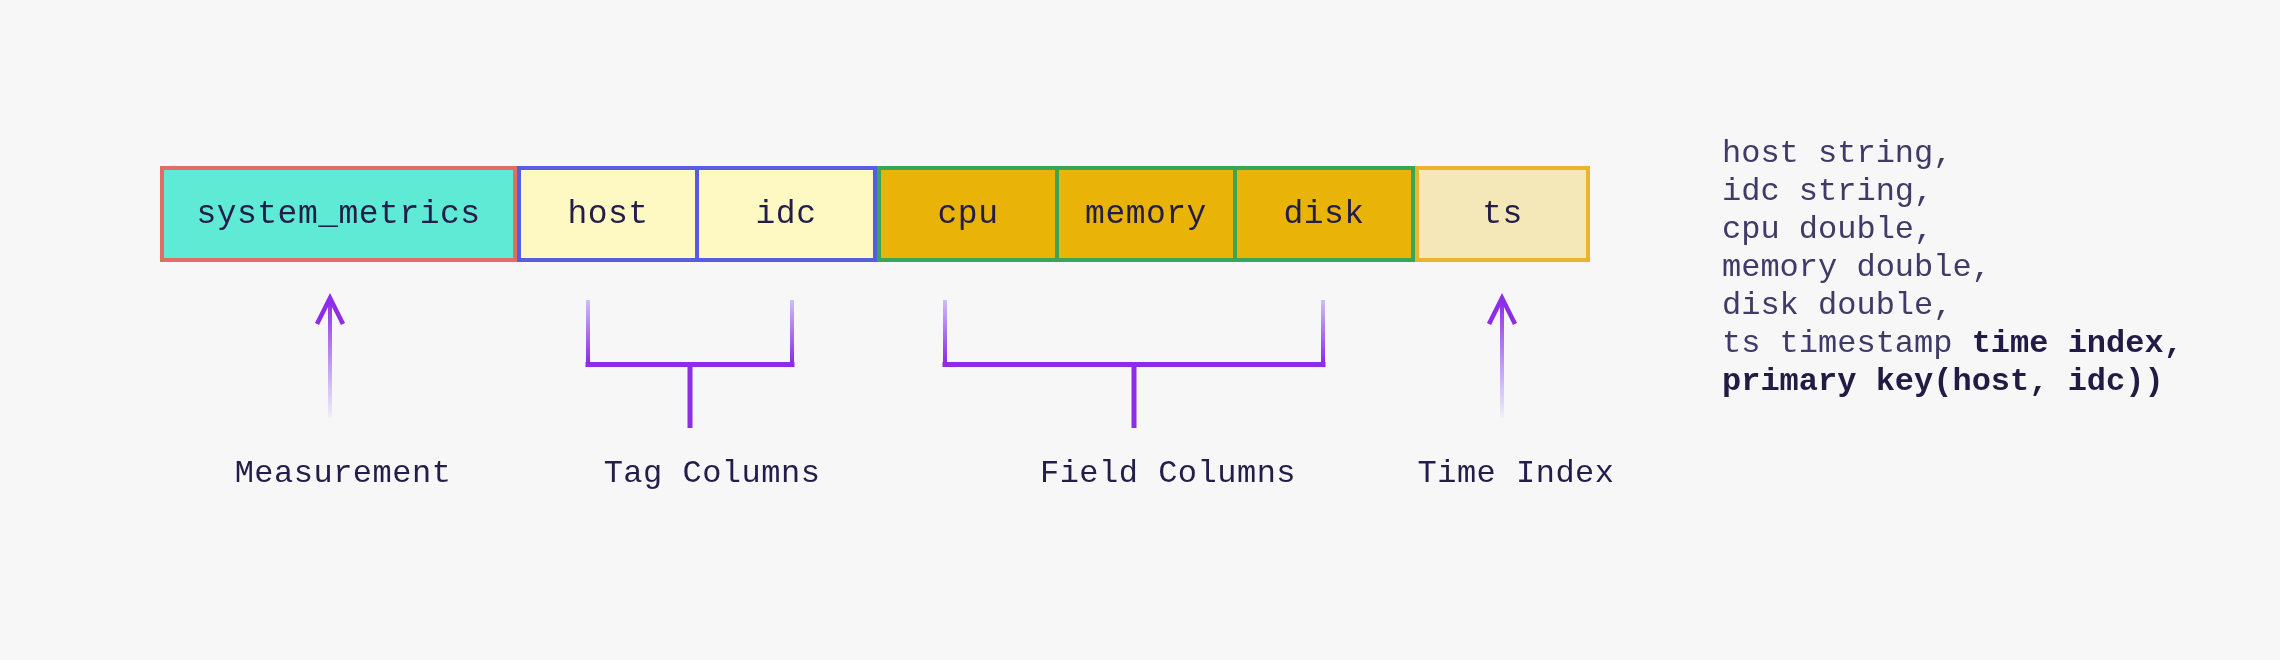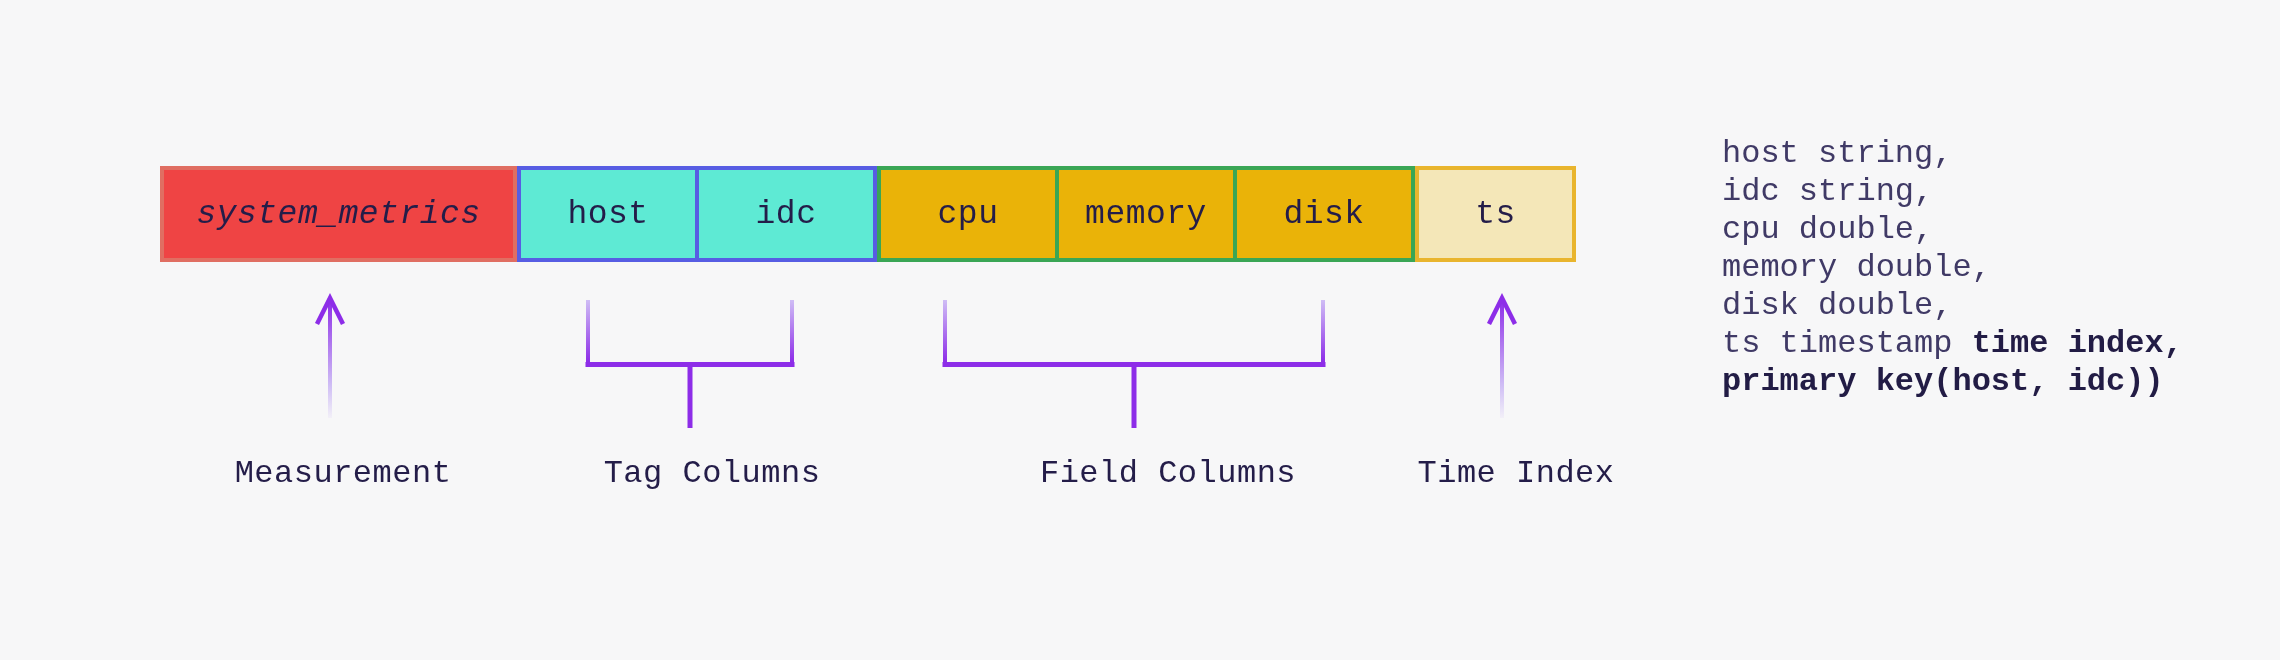--- a/index.html
+++ b/index.html
@@ -18,21 +18,21 @@
   }
   .group{
     display:flex;
     box-sizing:border-box;
     border:4px solid transparent;
     height:96px;
   }
   .group-0{width:357px;}
   .group-1{width:360px;}
   .group-2{width:538px;}
-  .group-3{width:161px;}
+  .group-3{width:175px;}
   .cell{
     flex:1;
     display:flex;align-items:center;justify-content:center;
     box-sizing:border-box;
     font-size:33px;
     letter-spacing:0.5px;
     color:var(--box-text,#241d49);
     white-space:nowrap;
   }
 
@@ -82,24 +82,24 @@
     font-weight:bold;
     color:var(--sql-bold,#221c45);
   }
 </style>
 </head>
 <body>
 
 <div class="canvas">
 
   <div class="box-row">
-    <div class="group group-0" style="background: #ef4444; border-color: rgb(224, 110, 98); font-style: italic;">
+    <div class="group group-0" style="background: #5eead4; border-color: rgb(224, 110, 98);">
         <div class="cell">system_metrics</div>
       </div>
-    <div class="group group-1" style="background: #5eead4; border-color: rgb(87, 93, 227);">
+    <div class="group group-1" style="background: #fef9c3; border-color: rgb(87, 93, 227);">
         <div class="cell">host</div>
         <div class="cell" style="border-left: 4px solid rgb(87, 93, 227);">idc</div>
       </div>
     <div class="group group-2" style="background: #eab308; border-color: rgb(58, 166, 85);">
         <div class="cell">cpu</div>
         <div class="cell" style="border-left: 4px solid rgb(58, 166, 85);">memory</div>
         <div class="cell" style="border-left: 4px solid rgb(58, 166, 85);">disk</div>
       </div>
     <div class="group group-3" style="background: rgb(244, 231, 184); border-color: rgb(233, 181, 46);">
         <div class="cell">ts</div>

